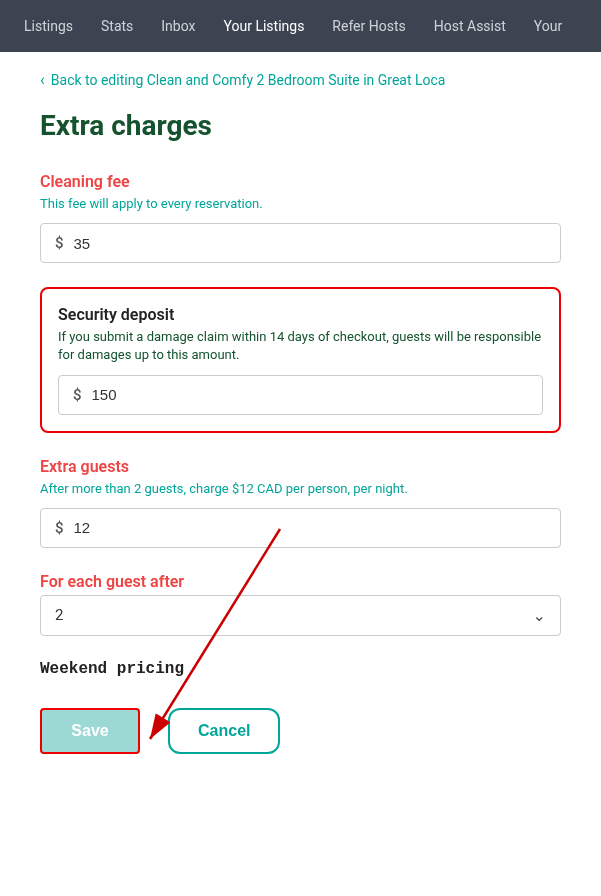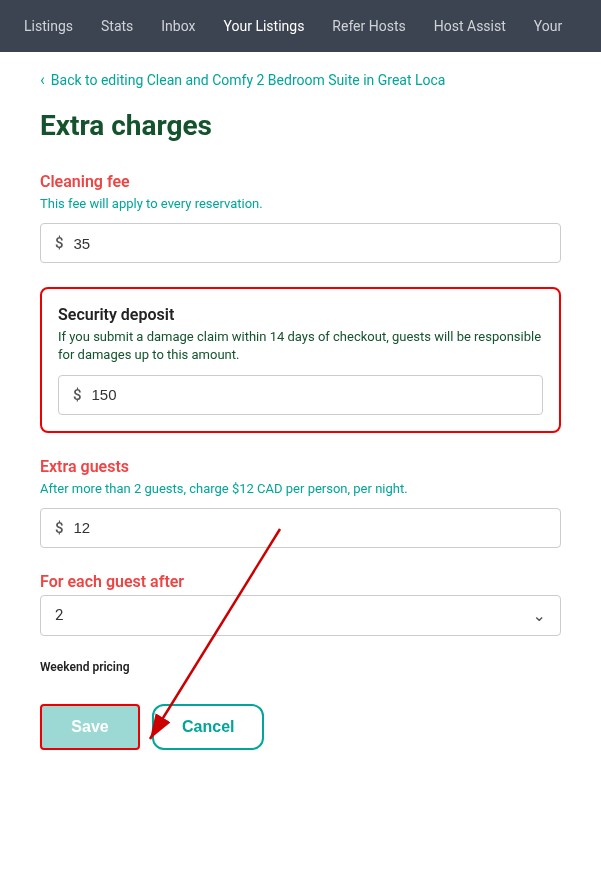--- a/index.html
+++ b/index.html
@@ -137,21 +137,21 @@
       color: #333;
     }
     .select-group .chevron-down {
       font-size: 16px;
       color: #555;
     }
 
     
     .button-row {
       display: flex;
-      gap: 12px;
+      gap: 28px;
       margin-top: 30px;
       align-items: flex-end;
     }
     .btn-save {
       background: #9dd9d4;
       color: #fff;
       border: 2px solid #e00;
       border-radius: 4px;
       padding: 12px 28px;
       font-size: 16px;
@@ -170,24 +170,25 @@
       cursor: pointer;
       min-width: 100px;
     }
 
     .page-wrapper {
       position: relative;
     }
 
     
     .weekend-section-title {
-      font-size: 12px;
+      font-size: 16px;
       font-weight: 600;
       color: #222;
       margin-top: 0;
+      font-family: Liberation Mono, monospace;
     }
   </style>
 </head>
 <body>
 
 <nav class="nav-bar">
   <span class="nav-item">Listings</span>
   <span class="nav-item">Stats</span>
   <span class="nav-item">Inbox</span>
   <span class="nav-item active">Your Listings</span>

